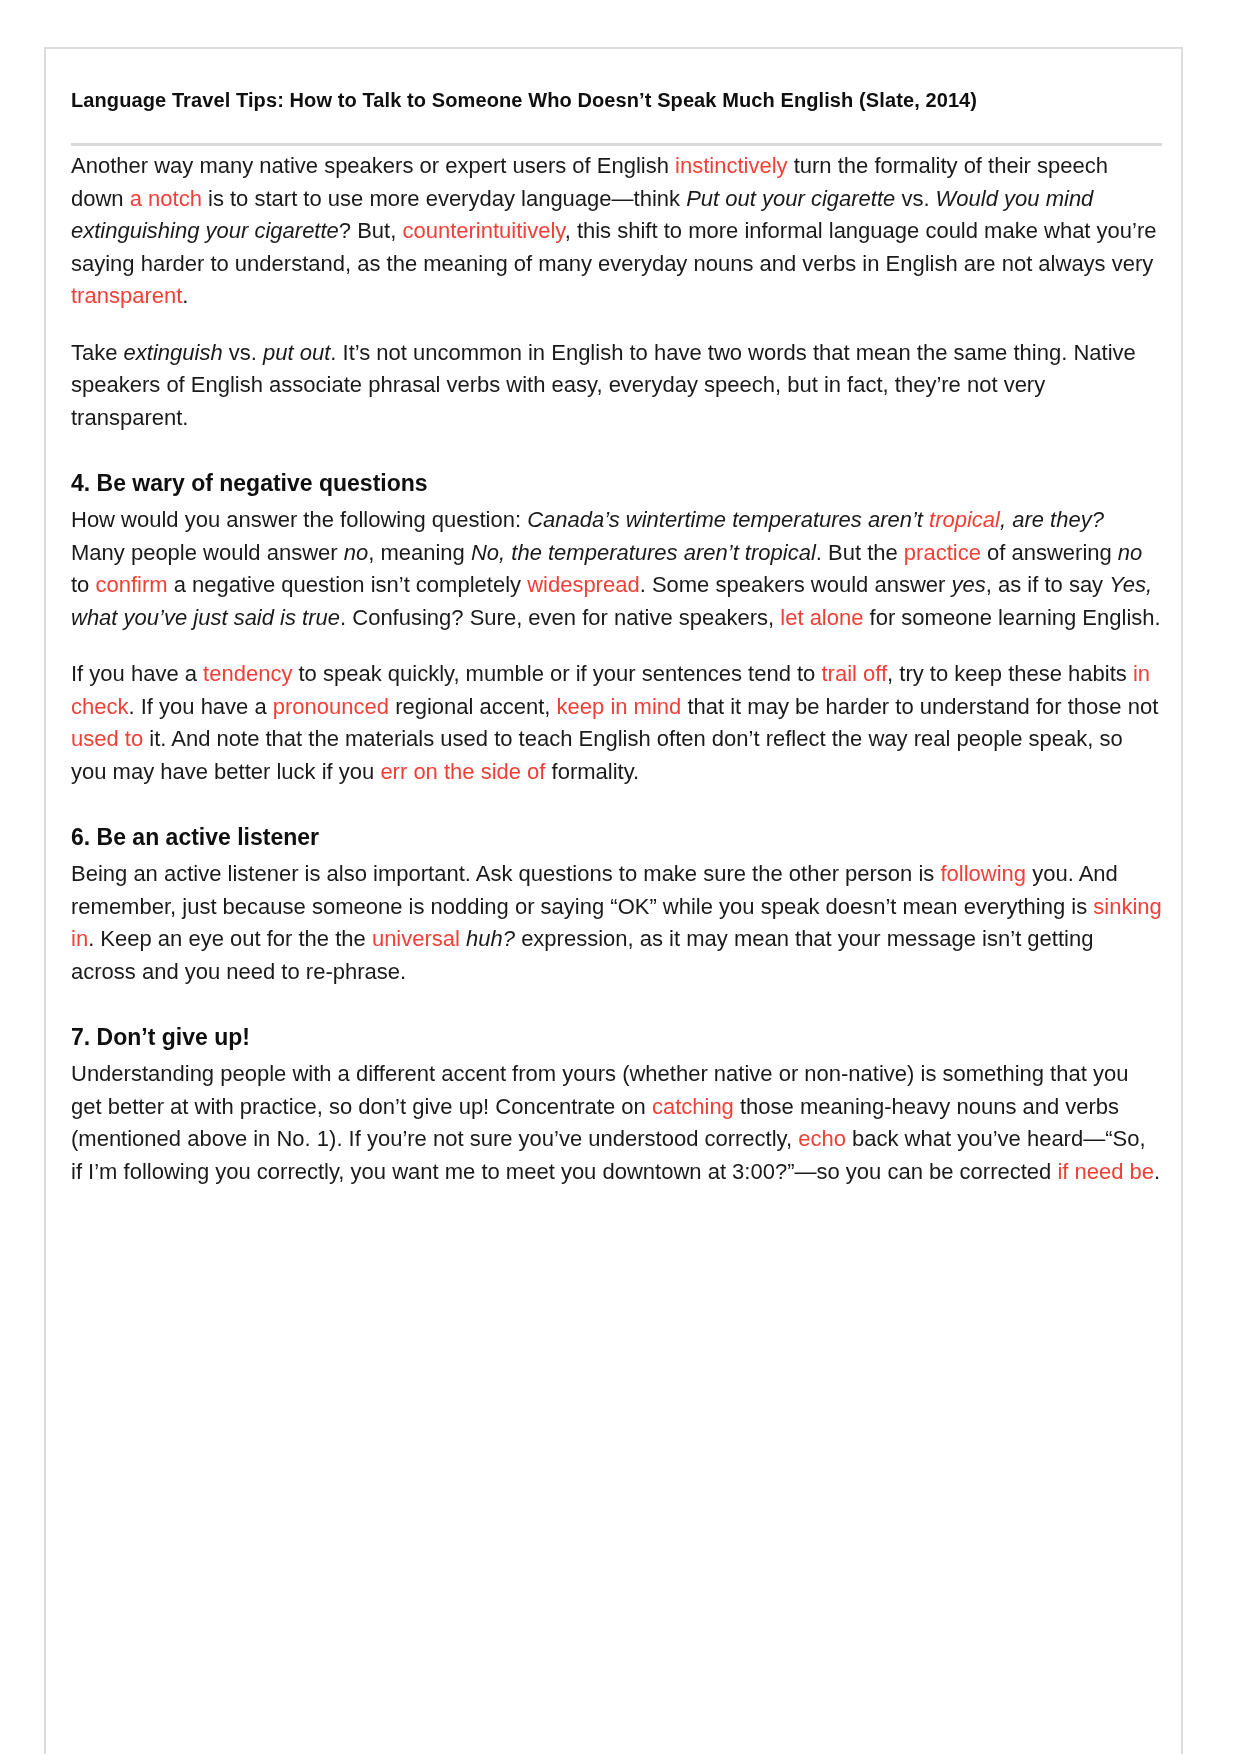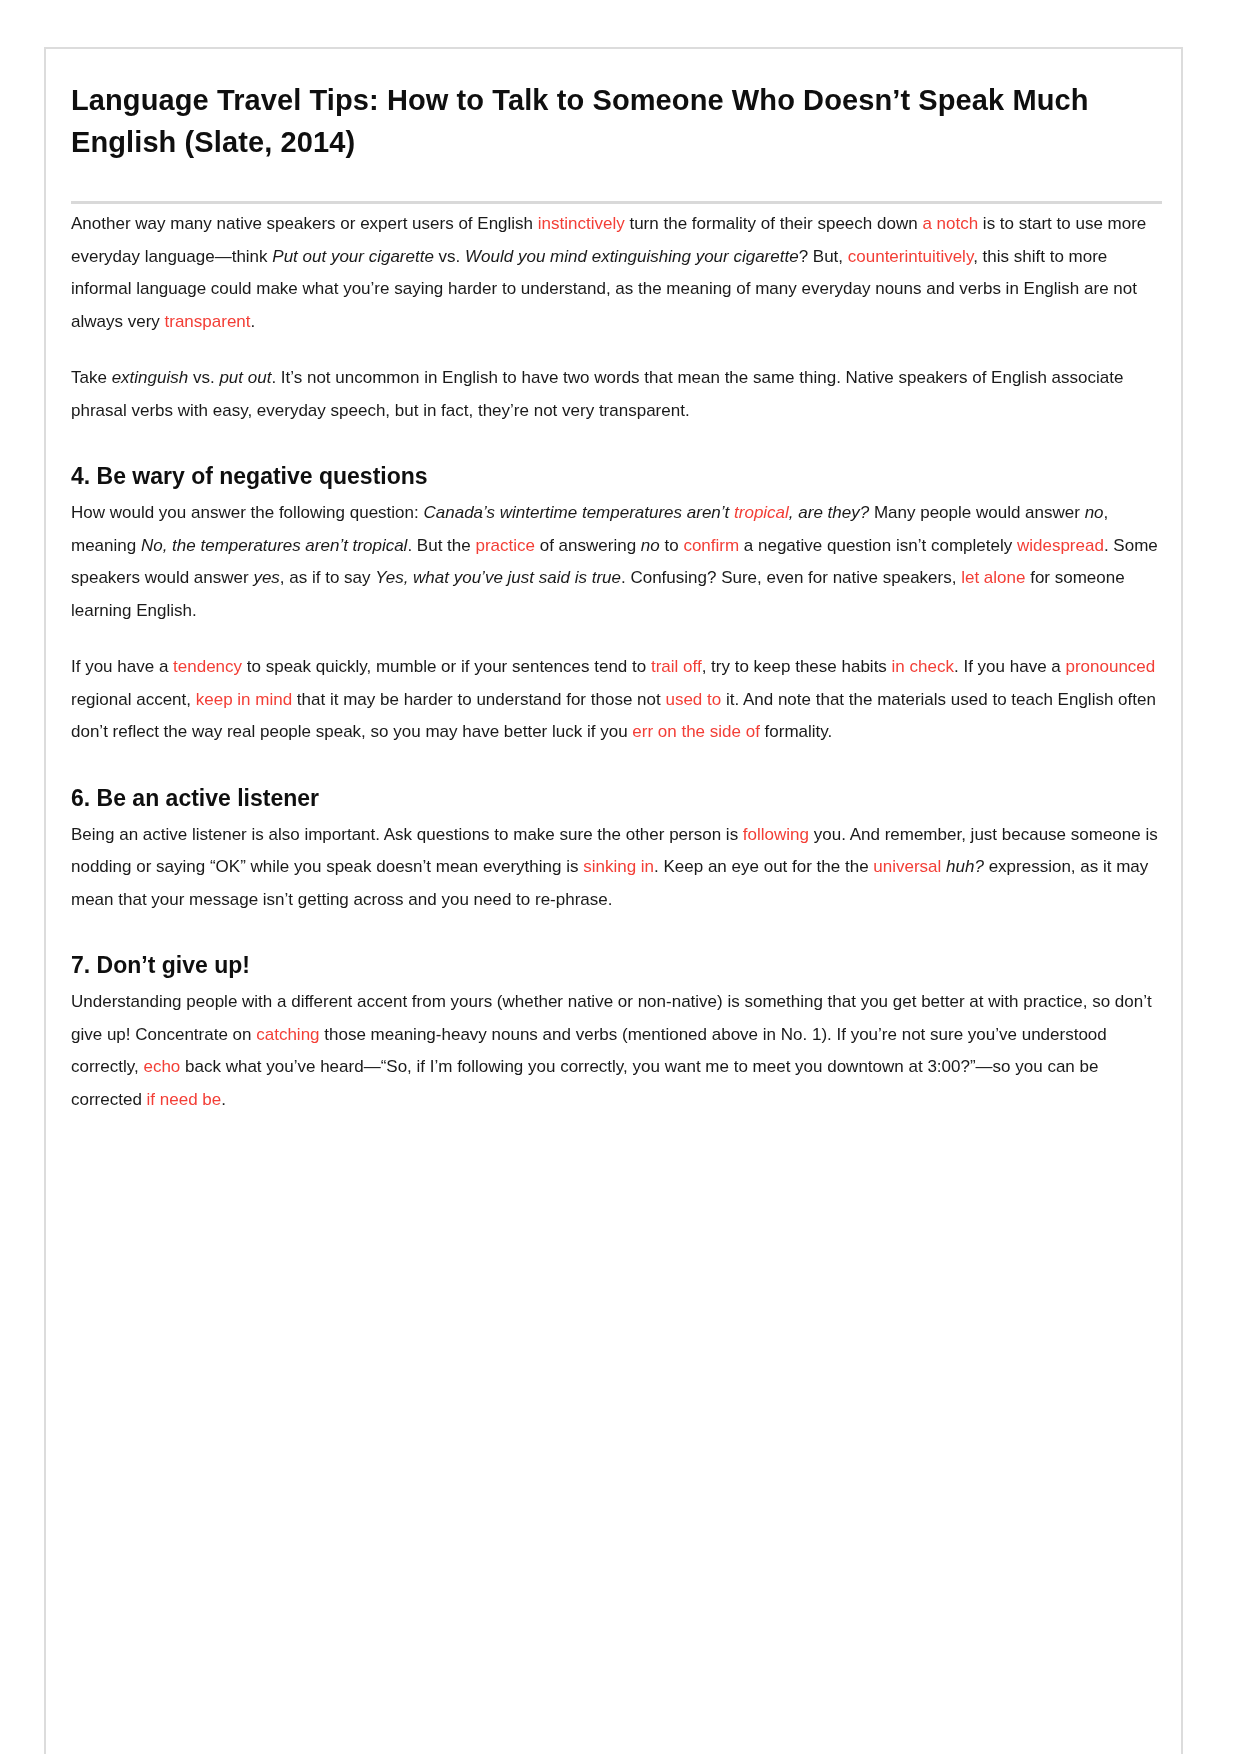--- a/index.html
+++ b/index.html
@@ -14,41 +14,41 @@
     position: absolute;
     left: 44px; top: 47px;
     width: 1139px;
     min-height: 1760px;
     border: 2px solid #dcdcdc;
     border-bottom: none;
     background: #ffffff;
     padding: 6px 19px 60px 25px;
   }
   h1.article-title {
-    font-size: 29px;
+    font-size: 20px;
     font-weight: 700;
     color: #0f0f0f;
     line-height: 42px;
-    margin: 24px 0 38px 0;
+    margin: 24px 0 22px 0;
     letter-spacing: 0.1px;
   }
   hr.title-divider {
     border: none;
     border-top: 3px solid #d9d9d9;
     margin: 0 0 4px 0;
   }
   h2.section-heading {
     font-size: 23px;
     font-weight: 700;
     color: #0f0f0f;
     line-height: 30px;
     margin: 34px 0 6px 0;
   }
   p.body-paragraph {
-    font-size: 17px;
+    font-size: 22px;
     line-height: 32.5px;
     color: #1a1a1a;
     margin: 0 0 24px 0;
   }
   p.body-paragraph .it { font-style: italic; }
   p.body-paragraph .link { color: var(--link-color, #f33e36); cursor: pointer; }
 </style>
 </head>
 <body>
 

